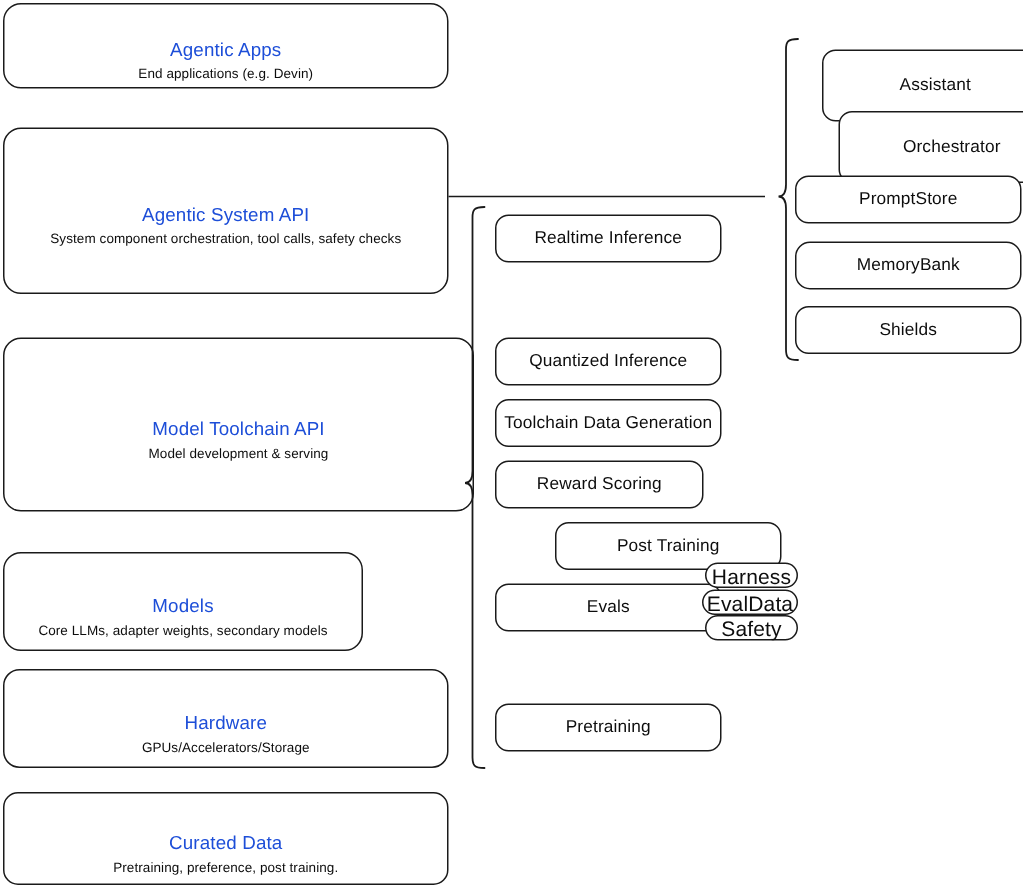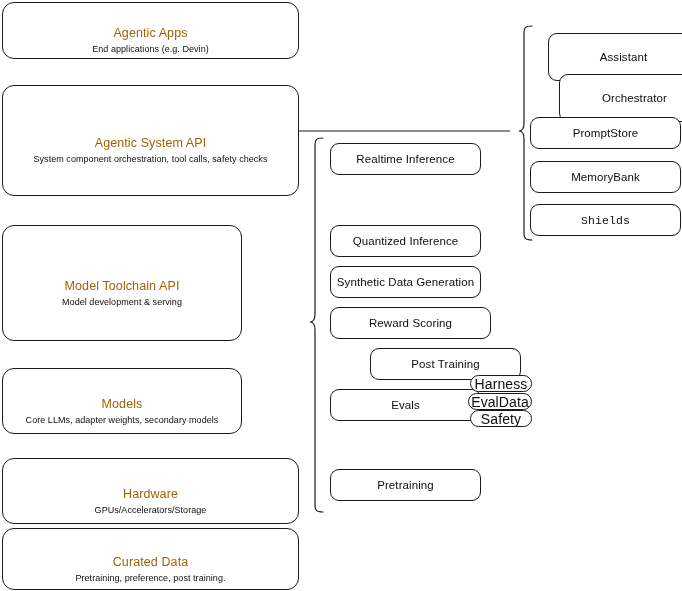--- a/index.html
+++ b/index.html
@@ -22,21 +22,21 @@
     border-radius: 12px;
     background: #ffffff;
     display: flex;
     flex-direction: column;
     align-items: center;
     justify-content: center;
     text-align: center;
   }
   .box .title {
     font-size: 12.5px;
-    color: #a16207;
+    color: #1d4ed8;
     line-height: 16px;
     letter-spacing: 0.1px;
     margin-top: 20px;
   }
   .box .subtitle {
     font-size: 9px;
     color: #0d0d0d;
     line-height: 13px;
     margin-top: 2px;
     letter-spacing: 0.05px;
@@ -90,36 +90,36 @@
   <div class="box" style="left:2px; top:2px; width:297px; height:57px;">
     <div class="title">Agentic Apps</div>
     <div class="subtitle">End applications (e.g. Devin)</div>
   </div>
 
   <div class="box" style="left:2px; top:85px; width:297px; height:111px;">
     <div class="title">Agentic System API</div>
     <div class="subtitle">System component orchestration, tool calls, safety checks</div>
   </div>
 
-  <div class="box" style="left:2px; top:225px; width:240px; height:116px;">
+  <div class="box" style="left:2px; top:225px; width:314px; height:116px;">
     <div class="title">Model Toolchain API</div>
     <div class="subtitle">Model development &amp; serving</div>
   </div>
 
   <div class="box" style="left:2px; top:368px; width:240px; height:66px;">
     <div class="title">Models</div>
     <div class="subtitle">Core LLMs, adapter weights, secondary models</div>
   </div>
 
-  <div class="box" style="left:2px; top:458px; width:297px; height:66px;">
+  <div class="box" style="left:2px; top:446px; width:297px; height:66px;border-radius:11px;">
     <div class="title">Hardware</div>
     <div class="subtitle">GPUs/Accelerators/Storage</div>
   </div>
 
-  <div class="box" style="left:2px; top:528px; width:297px; height:62px;">
+  <div class="box" style="left:2px; top:528px; width:297px; height:62px;border-radius:10px;">
     <div class="title">Curated Data</div>
     <div class="subtitle">Pretraining, preference, post training.</div>
   </div>
 
   <div class="connector" style="left:298px; top:120px; width:230px; height:24px;">
     <svg width="230" height="24" viewBox="0 0 230 24">
       <path d="M1 11 L212 11" fill="none" stroke="#1a1a1a" stroke-width="1.1"></path>
     </svg>
   </div>
 
@@ -147,23 +147,23 @@
     </svg>
   </div>
 
   <div class="sbox" style="left:330px; top:143px; width:151px; height:32px;">
     <span>Realtime Inference</span>
   </div>
   <div class="sbox" style="left:330px; top:225px; width:151px; height:32px;">
     <span>Quantized Inference</span>
   </div>
   <div class="sbox" style="left:330px; top:266px; width:151px; height:32px;">
-    <span>Synthetic Data Generation</span>
-  </div>
-  <div class="sbox" style="left:330px; top:307px; width:161px; height:32px;">
+    <span>Toolchain Data Generation</span>
+  </div>
+  <div class="sbox" style="left:330px; top:307px; width:139px; height:32px;">
     <span>Reward Scoring</span>
   </div>
   <div class="sbox" style="left:330px; top:348px; width:151px; height:32px;margin-left:40px;">
     <span>Post Training</span>
   </div>
   <div class="sbox" style="left:330px; top:389px; width:151px; height:32px;">
     <span>Evals</span>
   </div>
   <div class="sbox" style="left:330px; top:469px; width:151px; height:32px;">
     <span>Pretraining</span>
@@ -181,20 +181,20 @@
 
   <div class="sbox" style="left:548px; top:33px; width:151px; height:48px;">
     <span>Assistant</span>
   </div>
   <div class="sbox" style="left:559px; top:74px; width:151px; height:48px;">
     <span>Orchestrator</span>
   </div>
   <div class="sbox" style="left:530px; top:117px; width:151px; height:32px;">
     <span>PromptStore</span>
   </div>
-  <div class="sbox" style="left:530px; top:161px; width:151px; height:32px;">
+  <div class="sbox" style="left:530px; top:161px; width:151px; height:32px;border-radius:10px;">
     <span>MemoryBank</span>
   </div>
-  <div class="sbox" style="left:530px; top:204px; width:151px; height:32px;font-family:Liberation Mono, monospace;">
+  <div class="sbox" style="left:530px; top:204px; width:151px; height:32px;">
     <span>Shields</span>
   </div>
 
 </div>
 
 </body></html>

